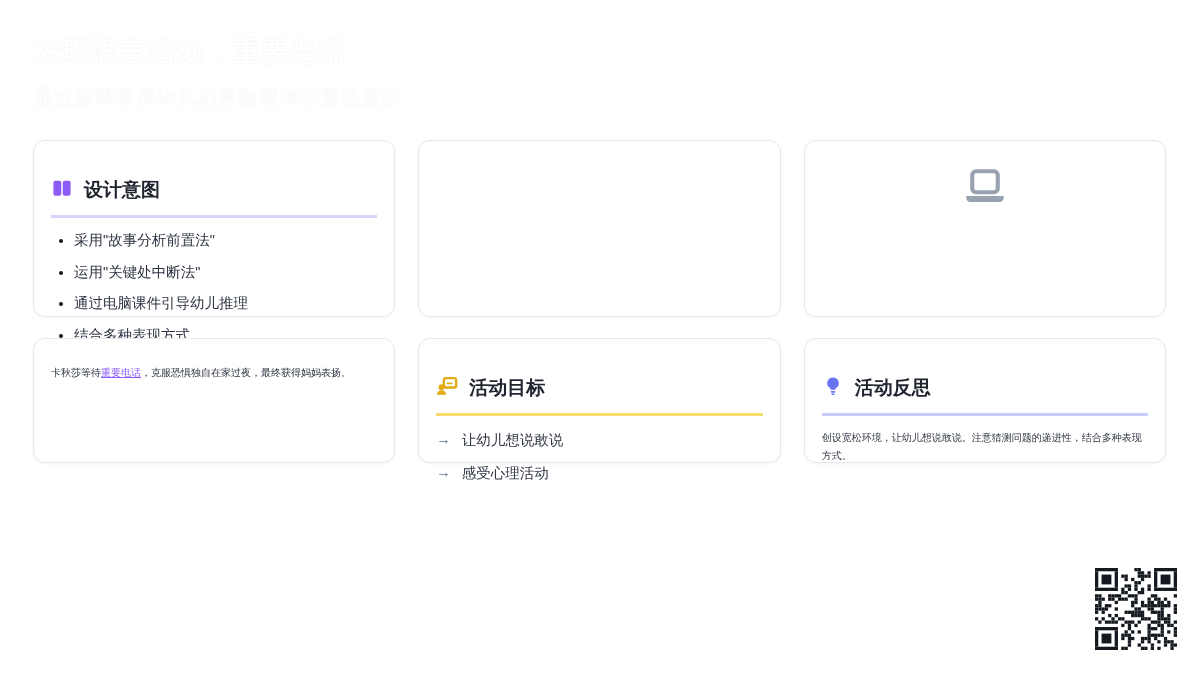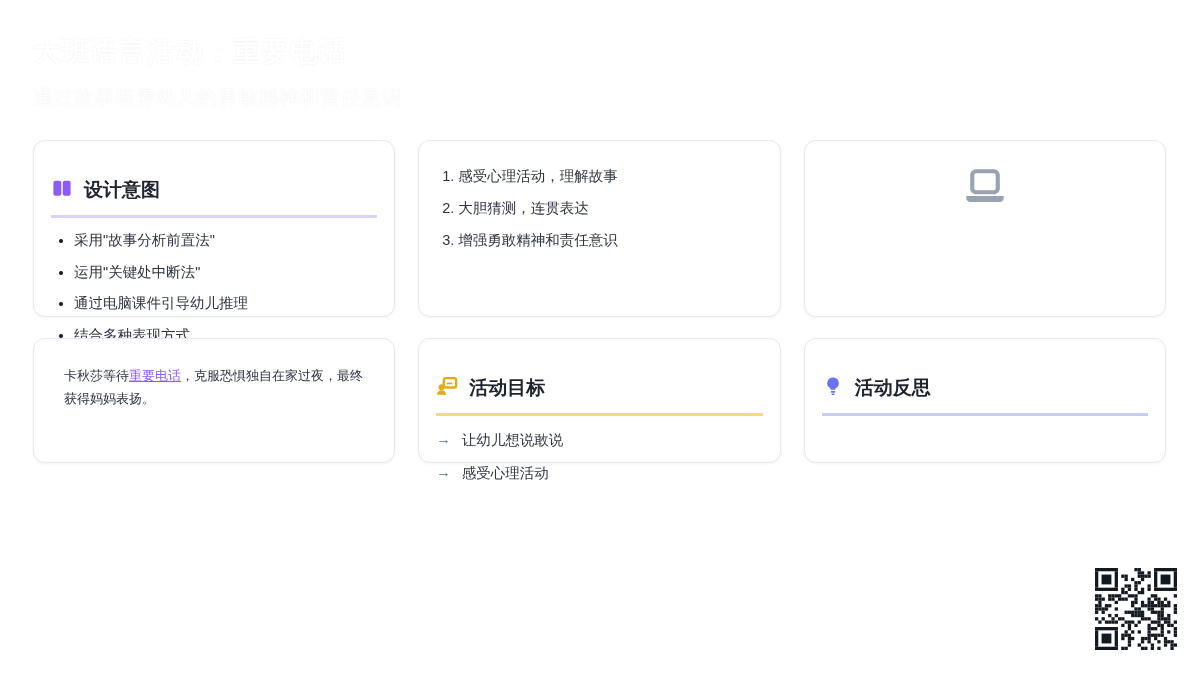--- a/index.html
+++ b/index.html
@@ -29,21 +29,21 @@
 
   
   ul.bullets{margin:13px 0 0;padding-left:23px;color:#2e3442;font-size:14.5px;}
   ul.bullets li{margin-bottom:12.5px;}
   ul.bullets li::marker{color:#14181f;}
   ol.numbers{margin:14px 0 0;padding-left:22px;color:#2e3442;font-size:14.5px;}
   ol.numbers li{margin-bottom:13px;}
   .methods{list-style:none;margin:15px 0 0;padding:0;font-size:14.5px;color:#2e3442;}
   .methods li{display:flex;align-items:flex-start;gap:11px;margin-bottom:14px;}
   .methods .arrow{color:#5d7189;font-weight:700;}
-  .body-text{margin:13px 13px 0;font-size:13px;line-height:1.8;color:#2e3442;}
+  .body-text{margin:13px 0 0;font-size:10px;line-height:1.8;color:#2e3442;}
   a.inline-link{color:#8b5cf6;text-decoration:underline;cursor:pointer;}
   .center-icon{display:flex;justify-content:center;align-items:center;margin-top:14px;color:#99a2b0;}
   .center-icon svg{width:48px;height:40px;}
 
   
   .qr{position:absolute;right:23px;bottom:25px;width:82px;height:82px;background:#fff;}
   .qr svg{width:100%;height:100%;display:block;}
 </style>
 </head>
 <body>
@@ -67,25 +67,20 @@
     </div>
     <ul class="bullets">
       <li>采用"故事分析前置法"</li>
       <li>运用"关键处中断法"</li>
       <li>通过电脑课件引导幼儿推理</li>
       <li>结合多种表现方式</li>
     </ul>
   </section>
 
   <section class="card" style="--accent: #2f6fe4; --underline: #bcd8f9;">
-    <ol class="numbers">
-      <li>感受心理活动，理解故事</li>
-      <li>大胆猜测，连贯表达</li>
-      <li>增强勇敢精神和责任意识</li>
-    </ol>
   </section>
 
   <section class="card" style="--accent: #26b563; --underline: #a9edc8;">
     <div class="center-icon" style="color: rgb(153, 162, 176);">
       <svg viewBox="0 0 64 52" fill="none">
         <rect x="15" y="5" width="34" height="28" rx="5" stroke="currentColor" stroke-width="5.5"></rect>
         <path d="M7 38h50v2.5a5.5 5.5 0 0 1-5.5 5.5h-39A5.5 5.5 0 0 1 7 40.5z" fill="currentColor"></path>
       </svg>
     </div>
   </section>
@@ -122,20 +117,21 @@
     <div class="card-head">
       <span class="icon">
         <svg viewBox="0 0 24 24" fill="currentColor">
           <path d="M12 2.6a6.3 6.3 0 0 0-3.4 11.6c.55.37 1 .98 1 1.64v.36h4.8v-.36c0-.66.45-1.27 1-1.64A6.3 6.3 0 0 0 12 2.6z"></path>
           <rect x="9.4" y="17.4" width="5.2" height="2" rx="1"></rect>
           <rect x="10.3" y="20.2" width="3.4" height="1.6" rx=".8"></rect>
         </svg>
       </span>
       <h2 class="card-title">活动反思</h2>
     </div>
+    <p class="body-text">创设宽松环境，让幼儿想说敢说。注意猜测问题的递进性，结合多种表现方式。</p>
   </section>
 
 </main>
 
 <div class="qr">
   <svg id="qr-svg" viewBox="0 0 82 82">
       <rect x="0.00" y="0.00" width="22.96" height="3.28" fill="#14181f"></rect>
       <rect x="0.00" y="19.68" width="22.96" height="3.28" fill="#14181f"></rect>
       <rect x="0.00" y="3.28" width="3.28" height="16.40" fill="#14181f"></rect>
       <rect x="19.68" y="3.28" width="3.28" height="16.40" fill="#14181f"></rect>

